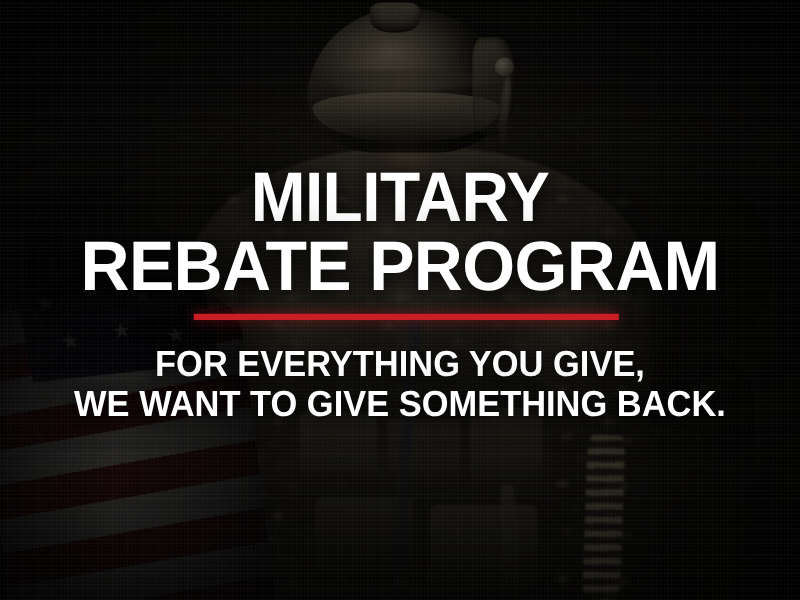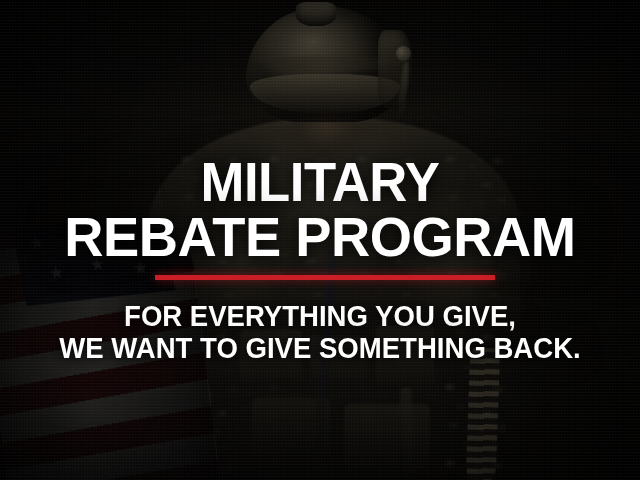--- a/index.html
+++ b/index.html
@@ -260,21 +260,20 @@
       repeating-linear-gradient(90deg, rgba(255,255,255,0.5) 0px, rgba(255,255,255,0) 1px, rgba(0,0,0,0.5) 2px, rgba(0,0,0,0) 3px);
   }
 
   
   .overlay {
     position: absolute;
     inset: 0;
     display: flex;
     flex-direction: column;
     align-items: center;
-    margin-top: 24px;
   }
   .headline {
     color: #ffffff;
     font-weight: 700;
     text-align: center;
     letter-spacing: -0.5px;
     text-shadow: 0 2px 14px rgba(0,0,0,0.85), 0 0 38px rgba(0,0,0,0.6);
     white-space: nowrap;
   }
   .headline-1 {

